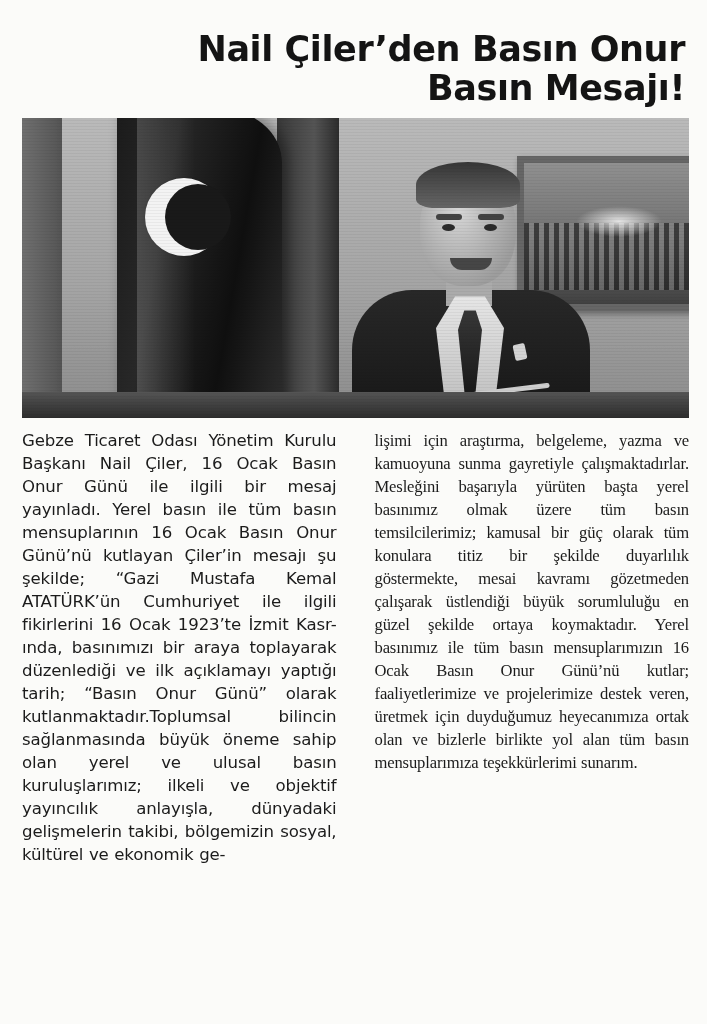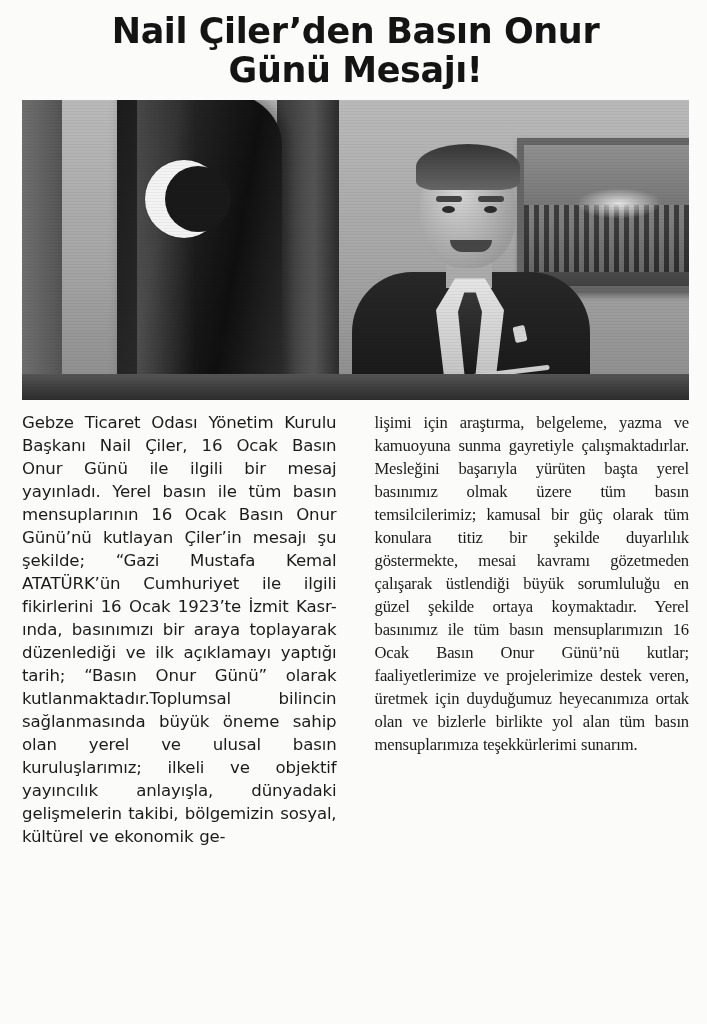--- a/index.html
+++ b/index.html
@@ -19,28 +19,28 @@
   
   .page {
     position: absolute;
     inset: 0;
     background: #fbfbf9;
     padding: 10px 18px 0 22px;
   }
 
   
   .headline {
-    text-align: center;
+    text-align: right;
     font-family: "DejaVu Sans", sans-serif;
     font-weight: bold;
     font-size: 35px;
     line-height: 1.12;
     letter-spacing: -0.4px;
     color: #141414;
-    margin: 2px 0 10px 0;
+    margin: 20px 0 10px 0;
     padding: 0 4px;
   }
   .headline .l2 { display: block; }
 
   
   .photo-wrap {
     position: relative;
     width: 100%;
     height: 300px;
     margin: 0 0 12px 0;
@@ -261,21 +261,21 @@
   .col.left p { text-align: justify; }
   .col.right p { text-align: justify; font-family: Liberation Serif, serif; }
 </style>
 </head>
 <body>
 
 <div class="page">
 
   <h1 class="headline">
     <span>Nail Çiler’den Basın Onur</span>
-    <span class="l2">Günü Mesajı!</span>
+    <span class="l2">Basın Mesajı!</span>
   </h1>
 
   <div class="photo-wrap">
     <div class="photo">
       <div class="wall"></div>
 
       <div class="frame">
         <div class="frame-inner"></div>
         <div class="frame-crowd"></div>
         <div class="frame-glow"></div>

